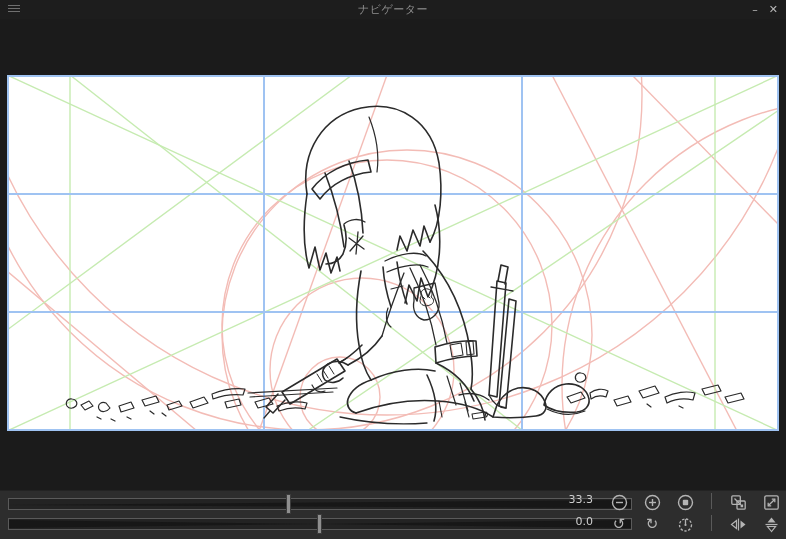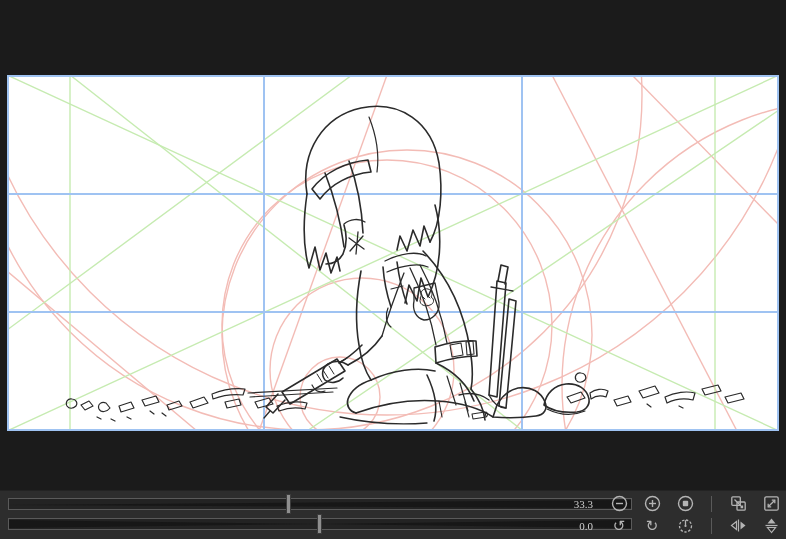--- a/index.html
+++ b/index.html
@@ -24,32 +24,44 @@
   
   .bottombar{position:absolute;left:0;right:0;bottom:0;height:49px;background:#2d2d2d;border-top:1px solid #232323;}
   .slider{position:absolute;left:8px;width:624px;height:12px;background:#232323;border:1px solid #5a5a5a;}
   .slider.zoom{top:7px;}
   .slider.rot{top:27px;}
   .slider svg{display:block;position:absolute;left:0;top:0;}
   .handle{position:absolute;top:-5px;width:5px;height:20px;background:#8f8f8f;border:1px solid #3c3c3c;cursor:ew-resize;}
   .handle.zoom{left:calc(45% - 3px);}
   .handle.rot{left:calc(50% - 3px);}
   .ctrls{position:absolute;right:6px;top:2px;display:flex;flex-direction:column;gap:1px;}
-  .ctrlrow{display:flex;align-items:center;gap:15px;height:21px;font-family:Liberation Serif, serif;}
+  .ctrlrow{display:flex;gap:15px;height:21px;}
   .val{width:28px;text-align:right;font-size:11px;color:#cfcfcf;padding-right:2px;cursor:text;}
   .icobtn{width:18px;height:18px;display:flex;align-items:center;justify-content:center;cursor:pointer;}
   .icobtn svg{display:block;}
   .glyph{font-size:15px;color:#b4b4b4;line-height:18px;}
   .sep{width:1px;height:16px;background:#5a5a5a;margin:0 2px;}
 </style>
 </head>
 <body>
 
 <div class="window">
 
+  <div class="titlebar">
+    <div class="hamburger">
+        <i></i>
+        <i></i>
+        <i></i>
+      </div>
+    <div class="title">ナビゲーター</div>
+    <div class="winbtns">
+      <span class="winbtn min">–</span>
+      <span class="winbtn">✕</span>
+    </div>
+  </div>
 
   <div class="canvas">
     <svg width="772" height="356" viewBox="0 0 772 356">
 
       <g stroke="#f3bcb6" fill="none" stroke-width="1.4">
         <circle cx="380" cy="250" r="165"></circle>
         <circle cx="400" cy="260" r="185"></circle>
         <circle cx="355" cy="295" r="92"></circle>
         <circle cx="333" cy="322" r="40"></circle>
         <circle cx="840" cy="310" r="285"></circle>

